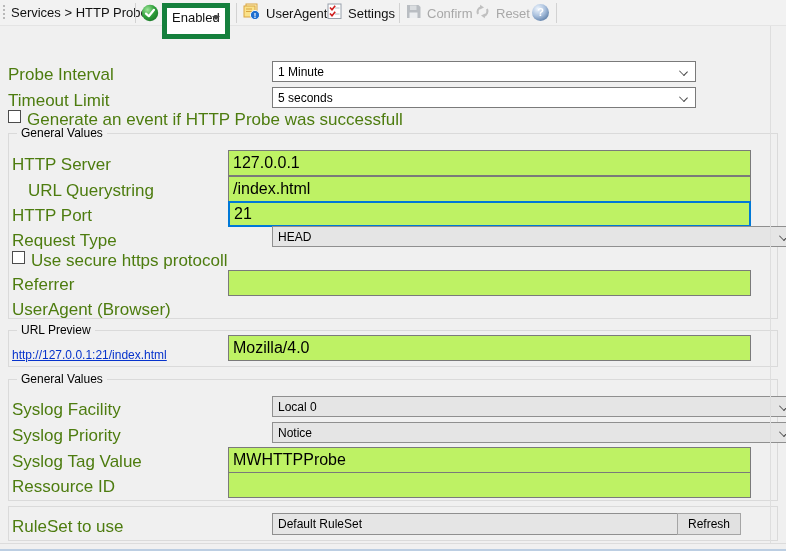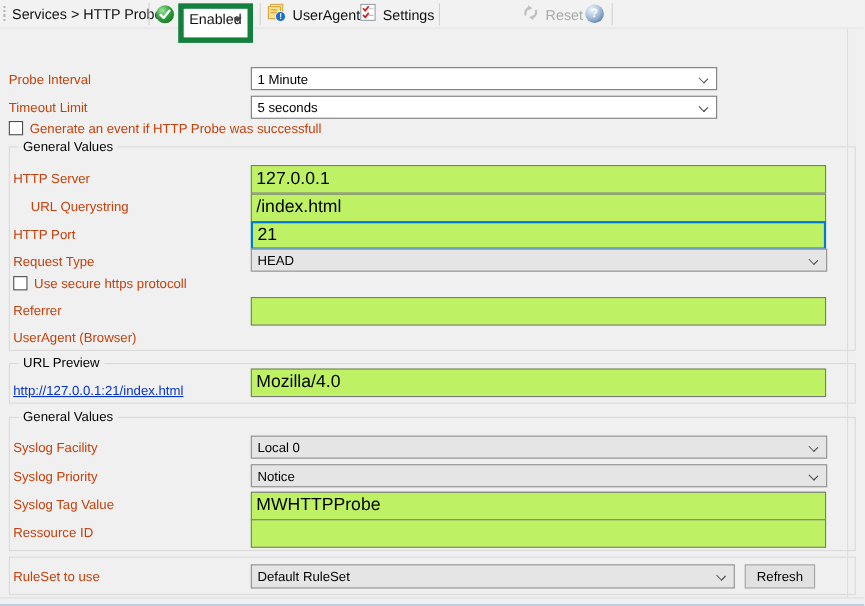--- a/index.html
+++ b/index.html
@@ -18,25 +18,25 @@
   .enabled-combo { position:absolute; left:162px; top:3px; width:68px; height:36px; background:#fff; border:5px solid #15803d; font-size:13px; color:#111; }
   .enabled-combo span.txt { position:absolute; left:5px; top:1px; line-height:17px; }
   .enabled-combo .tri { position:absolute; right:5px; top:8px; width:0; height:0; border-left:4px solid transparent; border-right:4px solid transparent; border-top:4px solid #444; }
   .icon { display:inline-block; }
   .status-ball { position:absolute; left:141px; top:4px; width:18px; height:18px; }
   .help-ball { position:absolute; left:532px; top:4px; width:17px; height:17px; border-radius:50%;
                background:radial-gradient(circle at 35% 28%, #eef5fd, #a9c0dd 45%, #6585ad 78%, #4e6788);
                color:#fff; font-weight:bold; font-size:11px; text-align:center; line-height:17px; }
 
   
-  .lbl { position:absolute; font-size:12px; color:#c2410c; white-space:nowrap; }
+  .lbl { position:absolute; font-size:17px; color:#4d7c0f; white-space:nowrap; }
   .textbox { position:absolute; height:26px; background:#bef264; border:1px solid #7a7a7a; font-size:16px; color:#000;
              padding:0 4px; font-family:"Liberation Sans", sans-serif; }
   .textbox.focused { border:2px solid #0078d7; }
-  .combo { position:absolute; height:21px; background:#fff; border:1px solid #7a7a7a; font-size:12px; color:#000; cursor:default; }
+  .combo { position:absolute; height:21px; background:#fff; border:1px solid #7a7a7a; font-size:12px; color:#000; cursor:default;margin-left:44px; }
   .combo .val { position:absolute; left:5px; top:3px; }
   .combo .chev { position:absolute; right:8px; top:6px; width:7px; height:7px;
                  border-right:1.5px solid #444; border-bottom:1.5px solid #444; transform:rotate(45deg) scaleY(0.8); }
   .combo.gray { background:#e5e5e5; border-color:#8f8f8f; }
   .groupbox { position:absolute; border:1px solid #dadada; }
   .gtitle { position:absolute; top:-8px; left:8px; background:#f0f0f0; padding:0 4px; font-size:12px; color:#000; white-space:nowrap; }
   .checkbox { position:absolute; width:13px; height:13px; background:#fff; border:1px solid #4c4c4c; }
   .link { position:absolute; font-size:12px; color:#0633cc; text-decoration:underline; cursor:pointer;text-align:center; }
   .btn { position:absolute; background:#e1e1e1; border:1px solid #a5a5a5; font-size:12px; color:#000; text-align:center; cursor:default; }
   .vline-right { position:absolute; left:770px; top:26px; width:1px; height:517px; background:#dedede; }
@@ -94,20 +94,30 @@
           <line x1="8" y1="11" x2="12.5" y2="11" stroke="#b7c0ca"></line>
           <path d="M3 4.5 l2 2.2 l3.2-4" stroke="#cf2020" stroke-width="1.6" fill="none"></path>
           <path d="M3 10.5 l2 2.2 l3.2-4" stroke="#cf2020" stroke-width="1.6" fill="none"></path>
         </svg>
       </span>
       <span>Settings</span>
     </div>
 
     <div class="tb-sep" style="left:399px"></div>
 
+    <div class="tb-btn disabled" style="left:405px">
+      <span class="icon">
+        <svg width="17" height="17" viewBox="0 0 17 17">
+          <path d="M2 2 h11.5 l2 2 v11 h-13.5 z" fill="#b9bdc2"></path>
+          <rect x="4.5" y="9.5" width="8" height="5.5" fill="#eceef0"></rect>
+          <rect x="5" y="2.5" width="6.5" height="4.5" fill="#dadde0"></rect>
+        </svg>
+      </span>
+      <span>Confirm</span>
+    </div>
 
     <div class="tb-btn disabled" style="left:474px">
       <span class="icon">
         <svg width="17" height="17" viewBox="0 0 17 17">
           <path d="M4 11 A5 5 0 0 1 7 4.2" stroke="#c0c0c0" stroke-width="2.1" fill="none"></path>
           <path d="M13 6 A5 5 0 0 1 10 12.8" stroke="#c0c0c0" stroke-width="2.1" fill="none"></path>
           <path d="M6.2 1.8 L10 4.4 L5.8 6.4 Z" fill="#c0c0c0"></path>
           <path d="M10.8 15.2 L7 12.6 L11.2 10.6 Z" fill="#c0c0c0"></path>
         </svg>
       </span>

